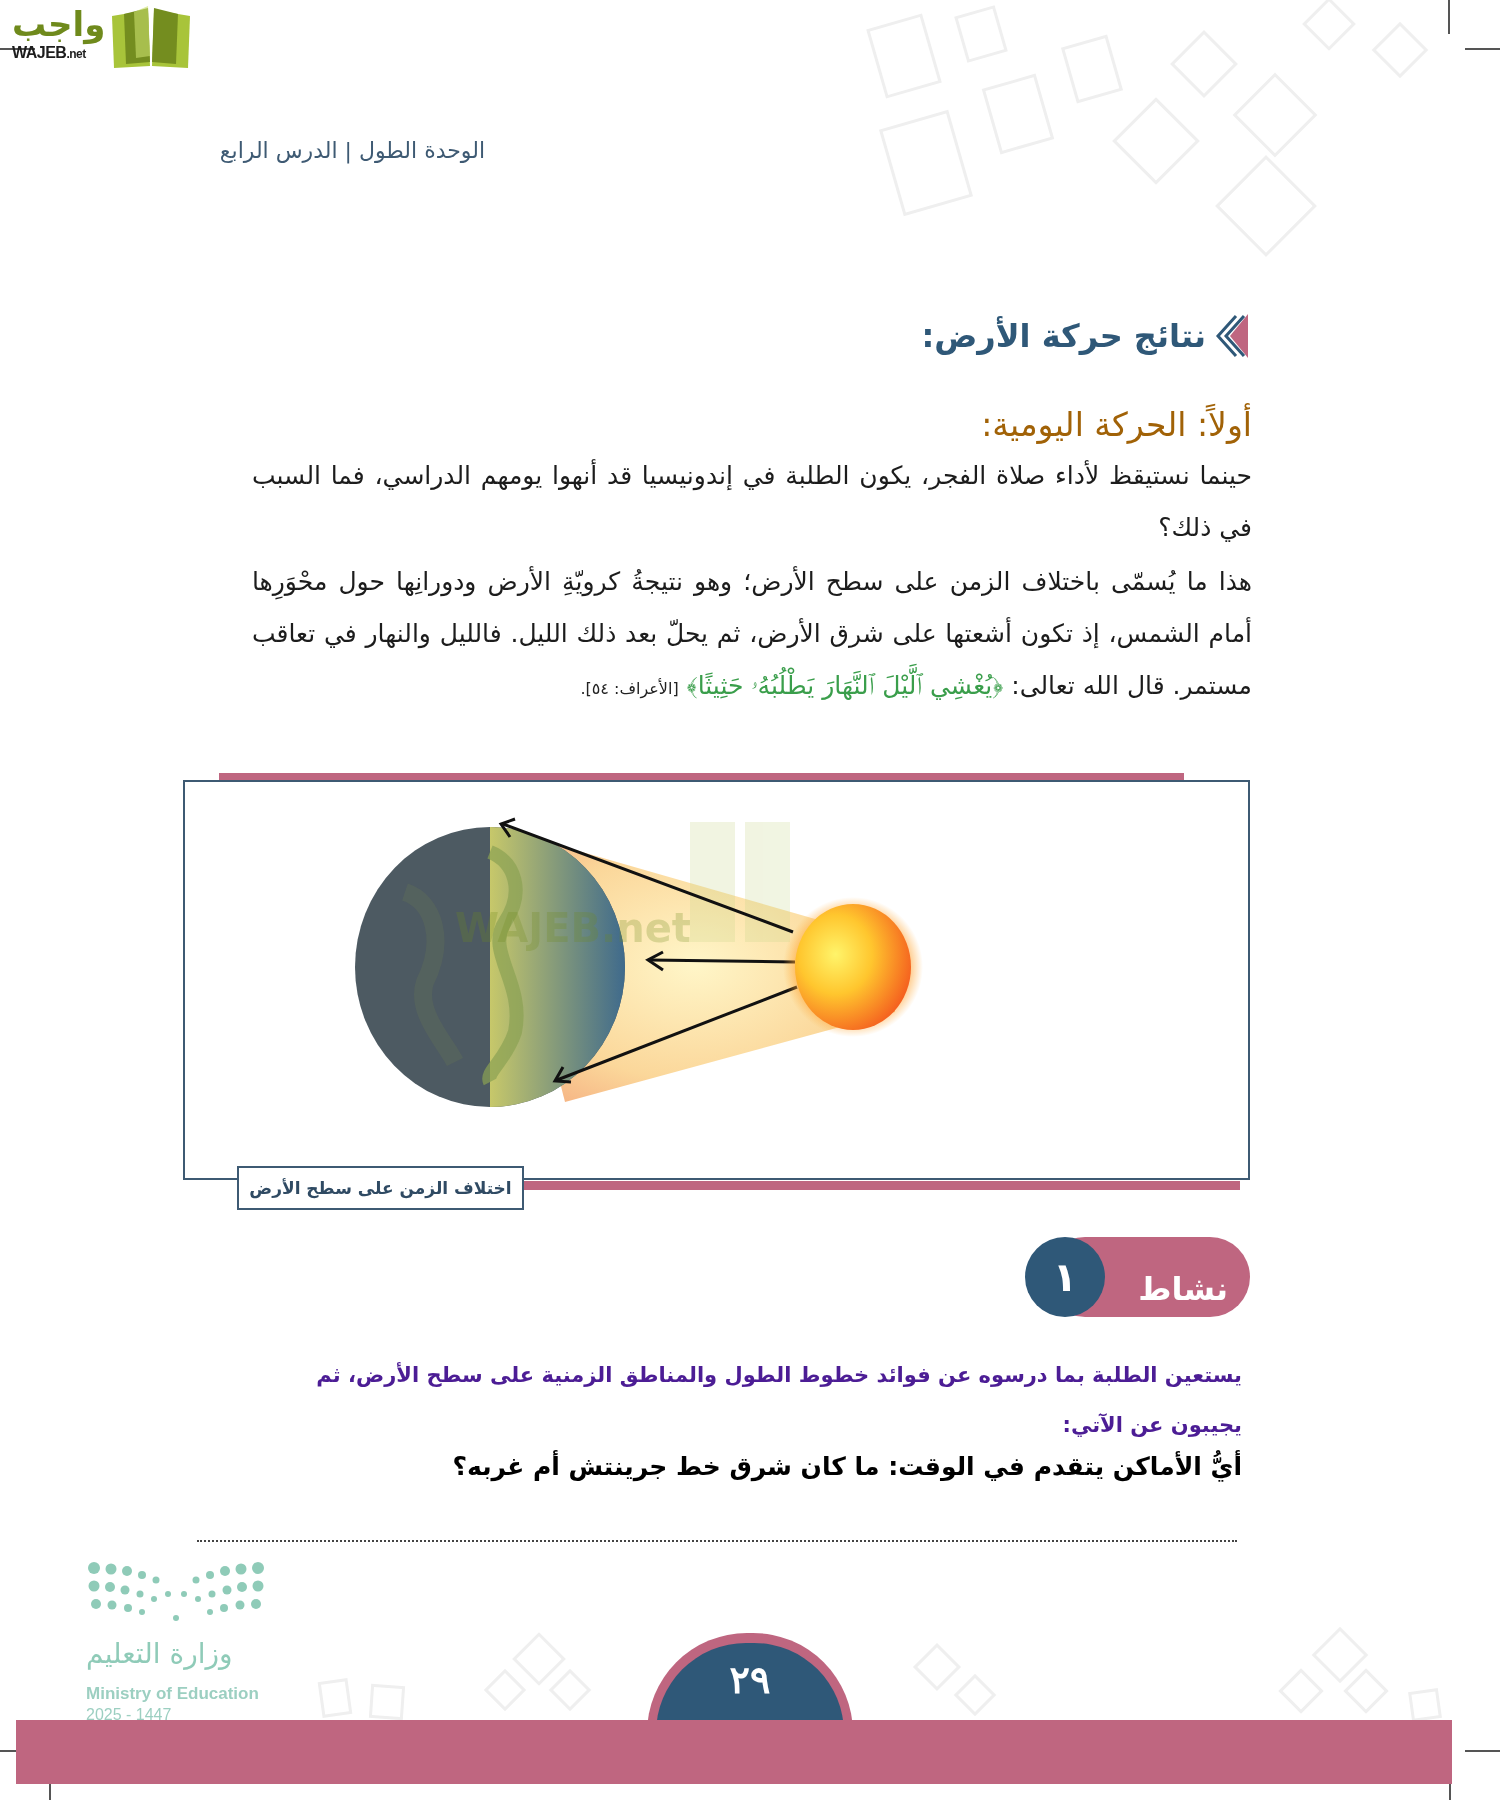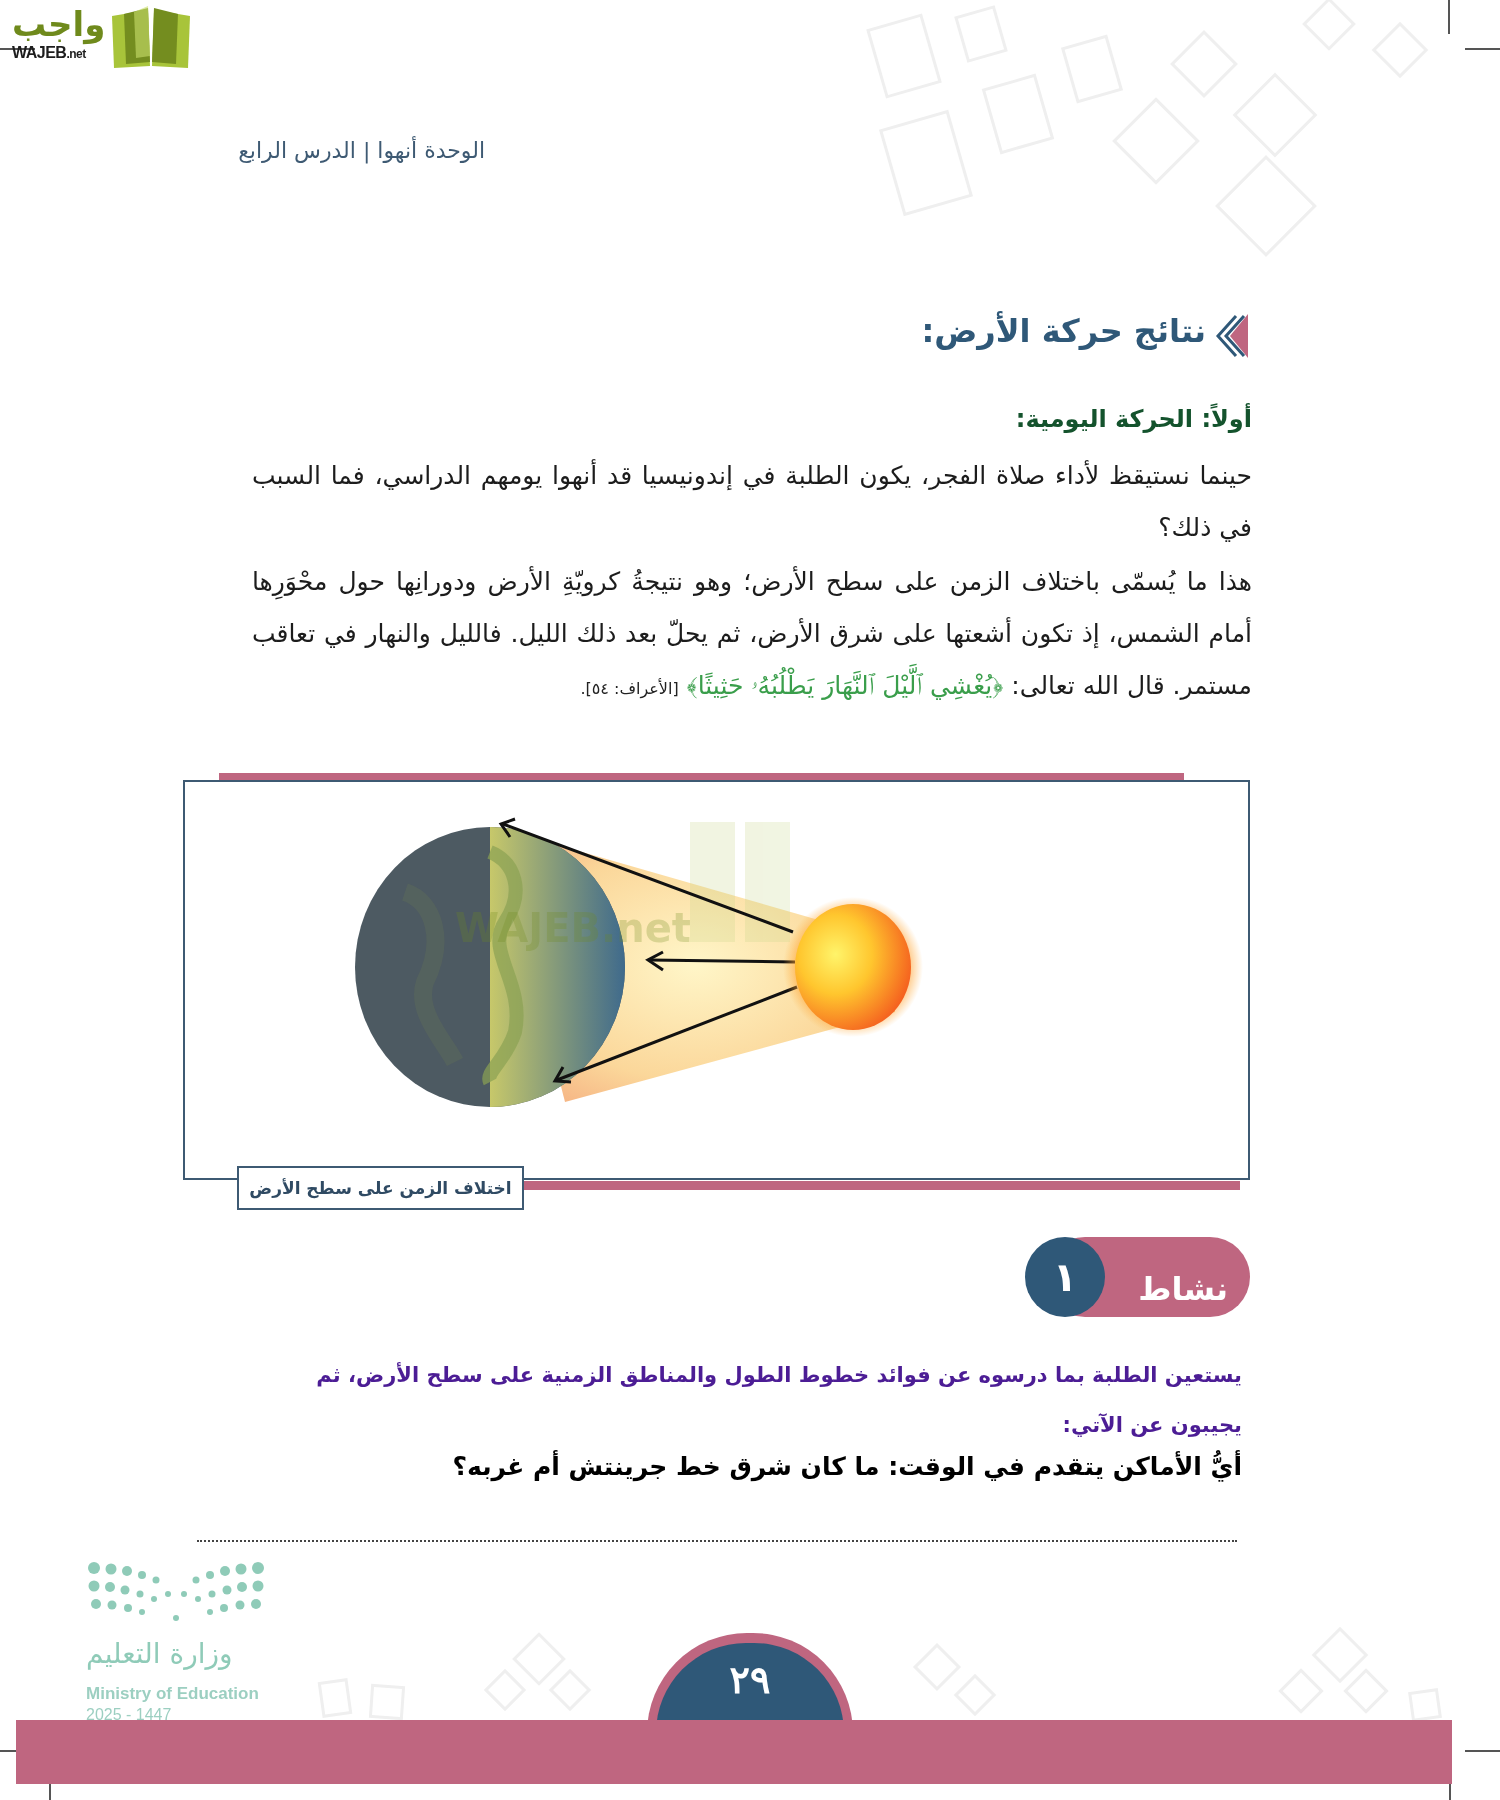--- a/index.html
+++ b/index.html
@@ -21,24 +21,24 @@
     .logo-en { position: absolute; left: 2px; top: 40px; font-size: 16px; font-weight: bold; color: #1d1d1d; font-family: "Liberation Sans", sans-serif; letter-spacing: -0.5px; }
     .logo-en small { font-size: 12px; }
     .logo-book { position: absolute; left: 100px; top: 2px; }
 
     .header-crumb {
       right: 1015px; top: 138px; direction: rtl;
       font-size: 22px; color: #3e5a73; font-family: "DejaVu Sans", sans-serif; white-space: nowrap;
     }
 
     .section-title {
-      right: 250px; top: 312px; direction: rtl; display: flex; align-items: flex-start; gap: 8px;
+      right: 250px; top: 312px; direction: rtl; display: flex; align-items: center; gap: 8px;
     }
     .section-title-text { font-size: 32px; font-weight: bold; color: #2f5878; font-family: "DejaVu Sans", sans-serif; }
-    .sub-title { right: 248px; top: 405px; direction: rtl; font-size: 24px; font-weight: bold; color: #14532d; font-family: "DejaVu Sans", sans-serif; }
+    .sub-title { right: 248px; top: 405px; direction: rtl; font-size: 33px; font-weight: normal; color: #a16207; font-family: "DejaVu Sans", sans-serif; }
 
     .para {
       right: 248px; width: 1000px; direction: rtl; text-align: justify;
       font-size: 25px; line-height: 52px; color: #1c1c1c; font-family: "DejaVu Sans", sans-serif;
     }
     .para p { margin: 0; }
     .quran { color: #3a9e4b; }
     .ref { font-size: 16px; color: #222; }
 
     
@@ -116,21 +116,21 @@
   <div class="logo-en"><span>WAJEB</span><small>.net</small></div>
   <svg class="logo-book" width="82" height="62" viewBox="0 0 82 62">
     <path d="M2 10 L38 4 L40 60 L4 62 Z" fill="#a8c43a"></path>
     <path d="M80 10 L44 4 L42 60 L78 62 Z" fill="#a8c43a"></path>
     <path d="M14 8 L38 2 L40 56 L16 58 Z" fill="#748d1f"></path>
     <path d="M68 8 L44 2 L42 56 L66 58 Z" fill="#748d1f"></path>
     <path d="M24 6 L38 0 L40 50 L26 52 Z" fill="#c9df6c" opacity="0.6"></path>
   </svg>
 </div>
 
-<div class="abs header-crumb">الوحدة أنهوا | الدرس الرابع</div>
+<div class="abs header-crumb">الوحدة الطول | الدرس الرابع</div>
 
 <div class="abs section-title">
   <svg width="36" height="48" viewBox="0 0 36 48">
     <polygon points="34,2 34,46 16,24" fill="#bf6680"></polygon>
     <polyline points="30,4 12,24 30,44" fill="none" stroke="#2f5878" stroke-width="3"></polyline>
     <polyline points="22,4 4,24 22,44" fill="none" stroke="#2f5878" stroke-width="3"></polyline>
   </svg>
   <span class="section-title-text">نتائج حركة الأرض:</span>
 </div>
 

